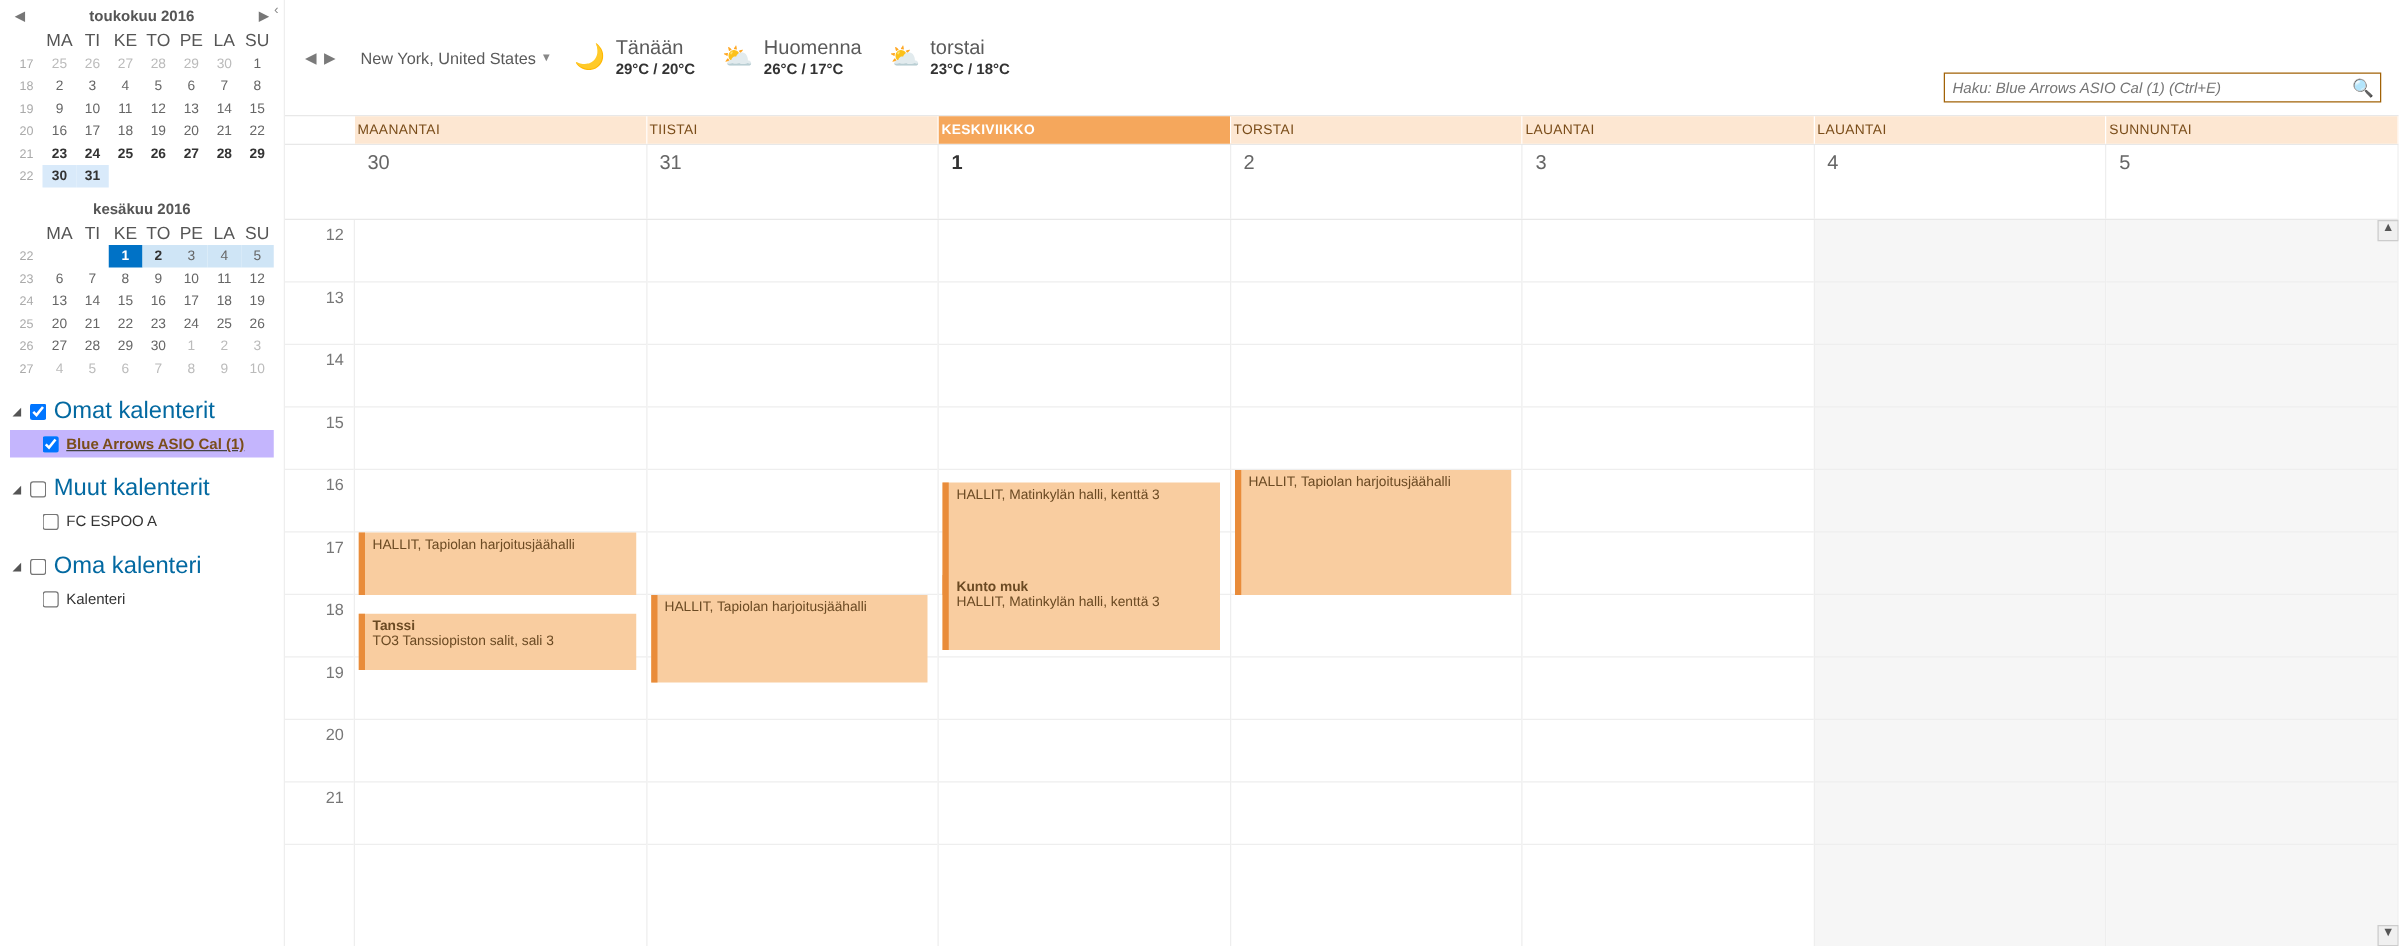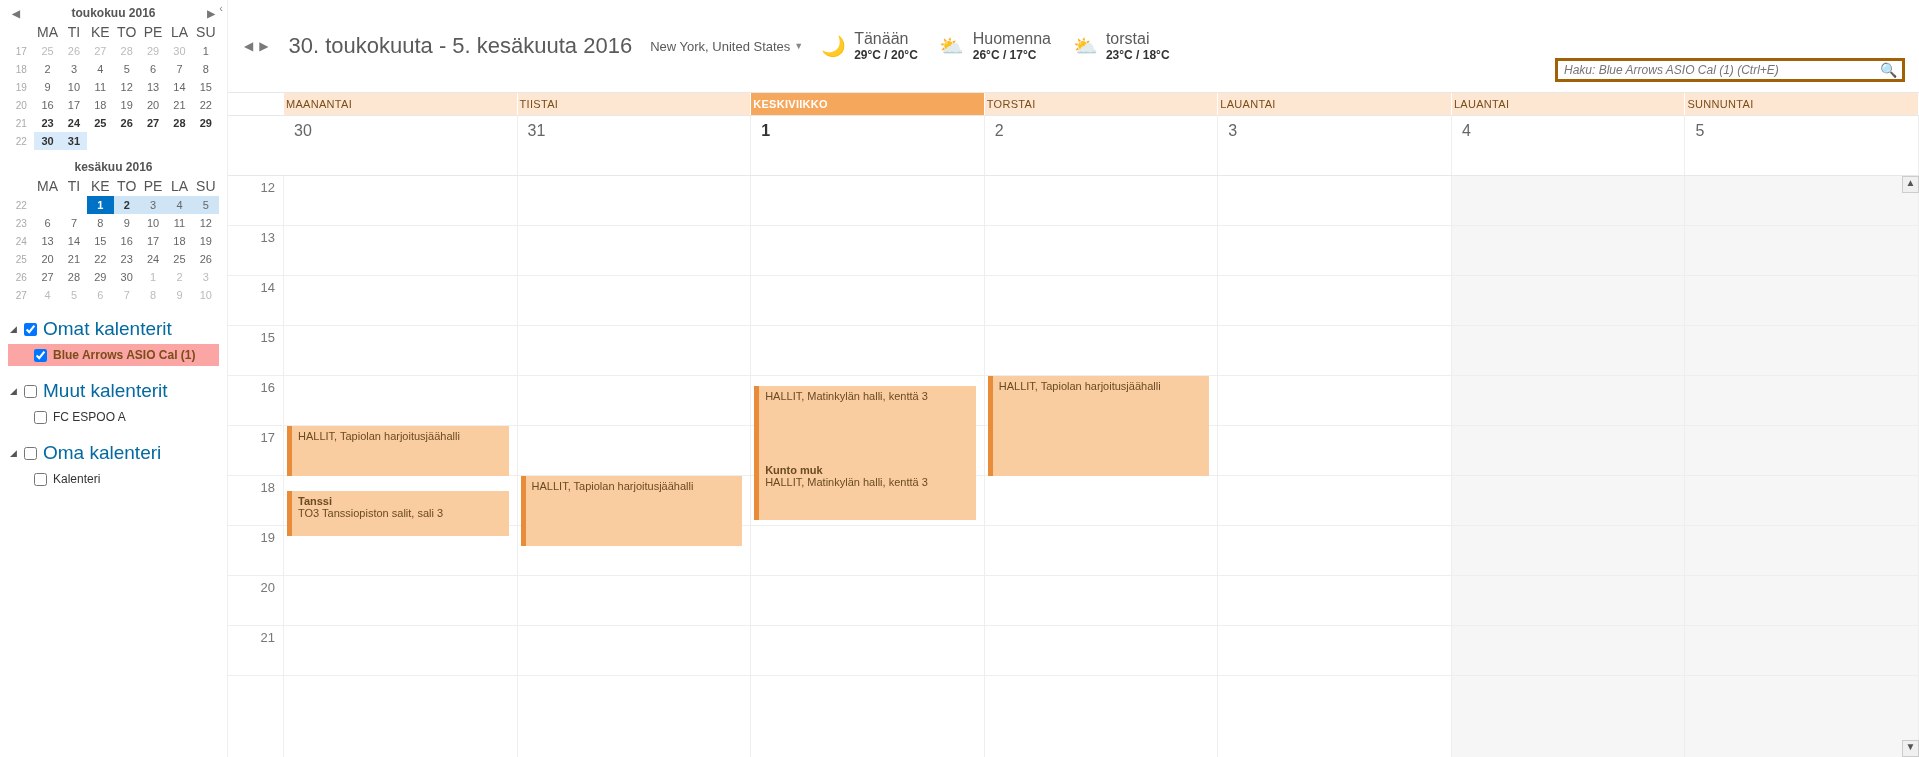--- a/index.html
+++ b/index.html
@@ -22,39 +22,39 @@
 .mini-cal td.today { background:#0072c6; color:#fff; font-weight:700;}
 .mini-cal td.sel-range { background:#cfe5f6; }
 .mini-cal td.hl { background:#d9eafa; font-weight:700; color:#333;}
 
 .cal-group { margin-top:10px; }
 .cal-group-head { display:flex; align-items:center; gap:4px; padding:4px 2px; cursor:pointer; }
 .cal-group-head .tri { font-size:9px; color:#555; width:10px; }
 .cal-group-head input { margin-right:2px; }
 .cal-group-head .lbl { color:#0369a1; font-size:19px; }
 .cal-item { display:flex; align-items:center; gap:6px; padding:4px 2px 4px 26px; cursor:pointer;}
-.cal-item.selected { background:#fca5a5; }
+.cal-item.selected { background:#c4b5fd;text-decoration:underline; }
 .cal-item .lbl { color:#333; font-size:12px; }
 .cal-item.selected .lbl { font-weight:700; color:#7a4d1a; }
 
 
 .main { flex:1; display:flex; flex-direction:column; position:relative;}
 .topbar { display:flex; align-items:center; padding:10px 14px 6px 14px; gap:18px; }
 .nav-arrows { display:flex; gap:2px; }
 .nav-arrows span { color:#7a7a7a; cursor:pointer; font-size:12px; padding:2px;}
 .range-title { font-size:22px; color:#5a5a5a; font-weight:400; white-space:nowrap;}
 .loc { color:#5a5a5a; font-size:13px; display:flex; align-items:center; gap:4px; cursor:pointer;}
 .loc .drop { font-size:9px; color:#888;}
 .weather { display:flex; gap:22px; align-items:center;}
 .wday { display:flex; align-items:center; gap:8px;}
 .wicon { font-size:20px; }
 .wtxt { display:flex; flex-direction:column; line-height:1.2;}
 .wtxt .d { color:#5a5a5a; font-size:16px;}
 .wtxt .t { color:#333; font-size:12px; font-weight:600;}
-.searchbox { margin-left:auto; width:350px; height:24px; border:3px solid #a16207; display:flex; align-items:center;margin-top:48px;}
+.searchbox { margin-left:auto; width:350px; height:24px; border:1px solid #a16207; display:flex; align-items:center;margin-top:48px;}
 .searchbox input { flex:1; border:none; outline:none; font-size:12px; padding:0 6px; color:#999; font-style:italic;}
 .searchbox .sicon { width:26px; text-align:center; color:#2a7abf; font-size:14px; cursor:pointer;}
 
 .dayhead-row { display:flex; height:24px; border-top:1px solid #e8e8e8; border-bottom:1px solid #e8e8e8; margin-top:4px;}
 .time-gutter { width:56px; flex-shrink:0; }
 .dayhead { flex:1; background:#fde7d2; border-right:1px solid #fff; display:flex; align-items:center; padding-left:2px; color:#7a4d1a; font-size:11px; letter-spacing:0.3px;}
 .dayhead.today { background:#f5a75c; color:#fff; font-weight:700;}
 .datehead-row { display:flex; height:60px; border-bottom:1px solid #e8e8e8;}
 .datehead { flex:1; border-right:1px solid #eee; padding:6px 10px; font-size:16px; color:#666;}
 .datehead.today { font-weight:700; color:#333;}
@@ -277,21 +277,20 @@
         </div>
       </div>
   </div>
 
   <div class="main">
     <div class="topbar">
       <div class="nav-arrows">
         <span>◀</span>
         <span>▶</span>
       </div>
-      <div class="range-title">30. toukokuuta - 5. kesäkuuta 2016</div>
       <div class="loc">
         <span>New York, United States</span>
         <span class="drop">▼</span>
       </div>
       <div class="weather" id="weather">
           <div class="wday">
             <span class="wicon">🌙</span>
             <div class="wtxt">
               <span class="d">Tänään</span>
               <span class="t">29°C / 20°C</span>

